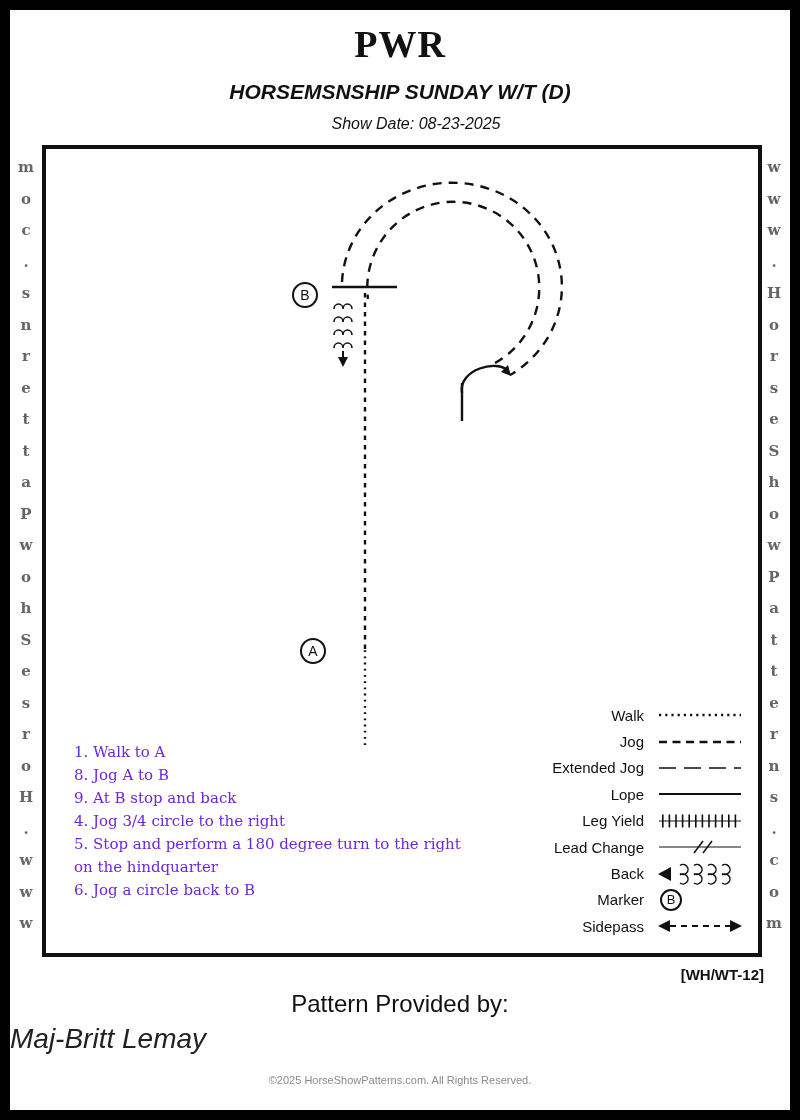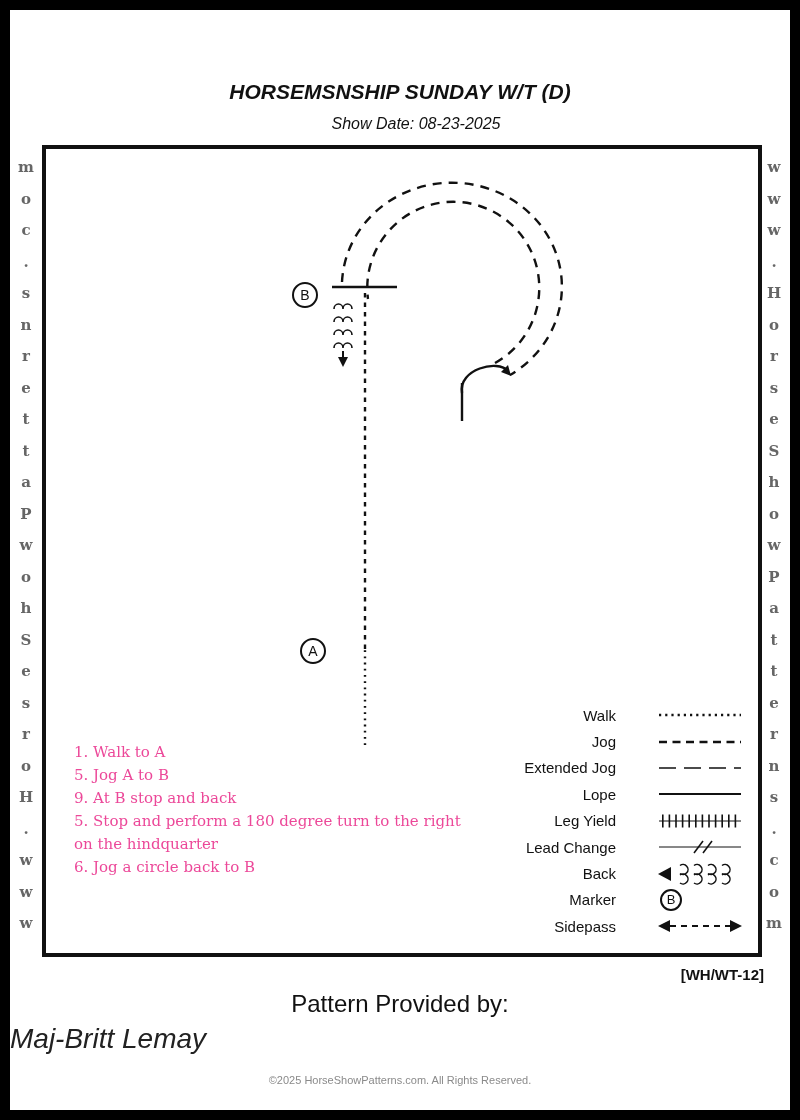--- a/index.html
+++ b/index.html
@@ -14,24 +14,24 @@
   .title{position:absolute;top:12px;left:0;width:100%;text-align:center;
     font-family:"Liberation Serif",serif;font-weight:bold;font-size:38px;letter-spacing:1px;}
   .subtitle{position:absolute;top:70px;left:0;width:100%;text-align:center;font-weight:bold;font-size:21px;font-style:italic;}
   .show-date{position:absolute;top:105px;left:16px;width:100%;text-align:center;font-style:italic;font-size:16px;}
 
   .pattern-box{position:absolute;left:32px;top:135px;width:720px;height:812px;border:4px solid #111;
     box-sizing:border-box;background:#fff;}
   .diagram{position:absolute;left:0;top:0;width:712px;height:804px;}
 
   .instructions{position:absolute;left:28px;top:592px;width:392px;list-style:none;margin:0;padding:0;
-    font-family:"DejaVu Serif",serif;font-size:15px;line-height:23px;color:#ec4899;}
+    font-family:"DejaVu Serif",serif;font-size:15px;line-height:23px;color:#6d28d9;}
 
   .legend{position:absolute;right:14px;top:553px;}
-  .legend-row{display:flex;align-items:center;justify-content:flex-end;height:26.4px;gap:28px;}
+  .legend-row{display:flex;align-items:center;justify-content:flex-end;height:26.4px;}
   .legend-label{font-size:15px;margin-right:12px;white-space:nowrap;color:#111;}
   .legend-sym{width:88px;display:flex;align-items:center;justify-content:flex-start;}
   .legend-marker-circle{display:inline-block;width:22px;height:22px;border:2px solid #111;border-radius:50%;
     text-align:center;line-height:18px;font-size:13px;margin-left:4px;box-sizing:border-box;}
 
   .pattern-code{position:absolute;right:26px;top:956px;font-weight:bold;font-size:15px;}
   .provided-label{position:absolute;top:980px;left:0;width:100%;text-align:center;font-weight:normal;font-size:24px;}
   .provided-name{position:absolute;top:1013px;left:0;width:100%;text-align:left;font-style:italic;font-size:28px;color:#222;}
   .copyright{position:absolute;top:1064px;left:0;width:100%;text-align:center;font-size:11px;color:#8a8a8a;}
 
@@ -86,20 +86,21 @@
 t
 e
 r
 n
 s
 .
 c
 o
 m</div>
 
+  <div class="title">PWR</div>
   <div class="subtitle">HORSEMSNSHIP SUNDAY W/T (D)</div>
   <div class="show-date">Show Date: 08-23-2025</div>
 
   <div class="pattern-box">
 
     <svg class="diagram" viewBox="0 0 712 804">
 
       <line x1="319" y1="596" x2="319" y2="500" stroke="#111" stroke-width="2.4" stroke-dasharray="1.8 4.4"></line>
 
       <line x1="319" y1="500" x2="319" y2="141" stroke="#111" stroke-width="2.4" stroke-dasharray="4.5 5"></line>
@@ -133,22 +134,23 @@
       </g>
 
       <g>
         <circle cx="267" cy="502" r="12" fill="#fff" stroke="#111" stroke-width="2"></circle>
         <text x="267" y="507" text-anchor="middle">A</text>
       </g>
     </svg>
 
     <ul class="instructions">
       <li>1. Walk to A</li>
-      <li>5. Jog A to B</li>
+      <li>8. Jog A to B</li>
       <li>9. At B stop and back</li>
+      <li>4. Jog 3/4 circle to the right</li>
       <li>5. Stop and perform a 180 degree turn to the right on the hindquarter</li>
       <li>6. Jog a circle back to B</li>
     </ul>
 
     <div class="legend">
       <div class="legend-row">
         <span class="legend-label">Walk</span>
         <span class="legend-sym">
           <svg width="88" height="10">
               <line x1="3" y1="5" x2="85" y2="5" stroke="#111" stroke-width="2.6" stroke-dasharray="2.2 4"></line>

